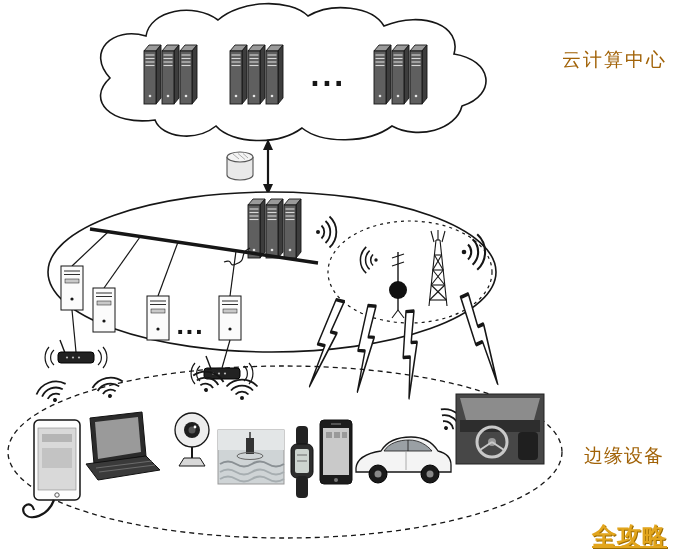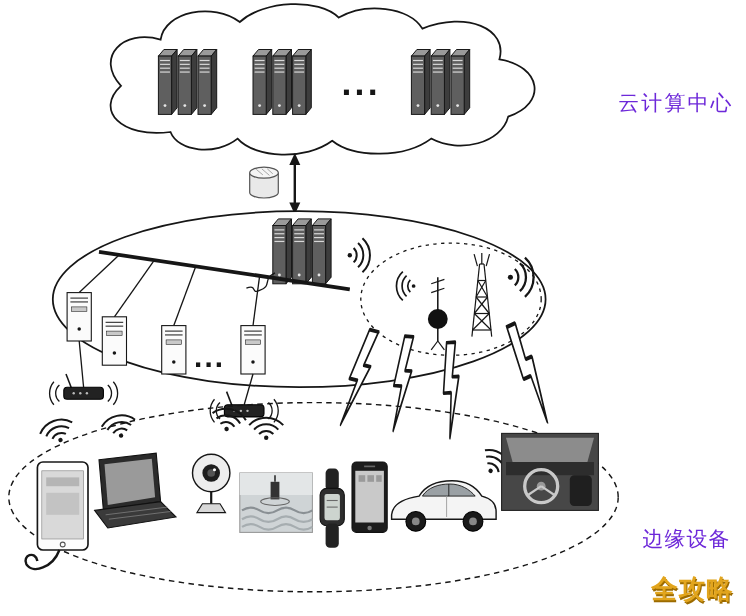--- a/index.html
+++ b/index.html
@@ -1,19 +1,19 @@
 <!DOCTYPE html>
 <html><head>
 <meta charset="utf-8">
 <style>
   html,body{margin:0;padding:0;background:#ffffff;}
   .stage{position:relative;width:678px;height:560px;background:#ffffff;overflow:hidden;
          font-family:"Liberation Sans", sans-serif;}
   .stage svg{position:absolute;left:0;top:0;}
-  .layer-label{position:absolute;color:#6d28d9;font-size:19px;white-space:nowrap;margin-top:34px;}
+  .layer-label{position:absolute;color:#a16207;font-size:19px;white-space:nowrap;}
   .watermark{position:absolute;color:#e2a51d;font-weight:bold;font-size:24px;
              letter-spacing:1px;text-shadow:1px 1px 0 #9c6b00;white-space:nowrap;}
   svg text{font-family:"DejaVu Sans", sans-serif;fill:#161616;}
 </style>
 </head>
 <body>
 
 <div class="stage">
 
 <svg width="678" height="560" viewBox="0 0 678 560">
@@ -236,15 +236,15 @@
       <circle cx="36" cy="48" r="4" fill="#999999"></circle>
       <line x1="36" y1="48" x2="24" y2="56" stroke="#c9c9c9" stroke-width="2"></line>
       <line x1="36" y1="48" x2="48" y2="56" stroke="#c9c9c9" stroke-width="2"></line>
       <rect x="62" y="38" width="20" height="28" rx="4" fill="#1f1f1f"></rect>
     </g>
   </g>
 </svg>
 
 <div class="layer-label" style="left:562px;top:47px;letter-spacing:2px;">云计算中心</div>
 <div class="layer-label" style="left:584px;top:443px;letter-spacing:1px;text-align:center;">边缘设备</div>
-<div class="watermark" style="left:592px;top:520px;">全攻略</div>
+<div class="watermark" style="left:592px;top:520px;text-decoration:underline;">全攻略</div>
 
 </div>
 
 </body></html>

